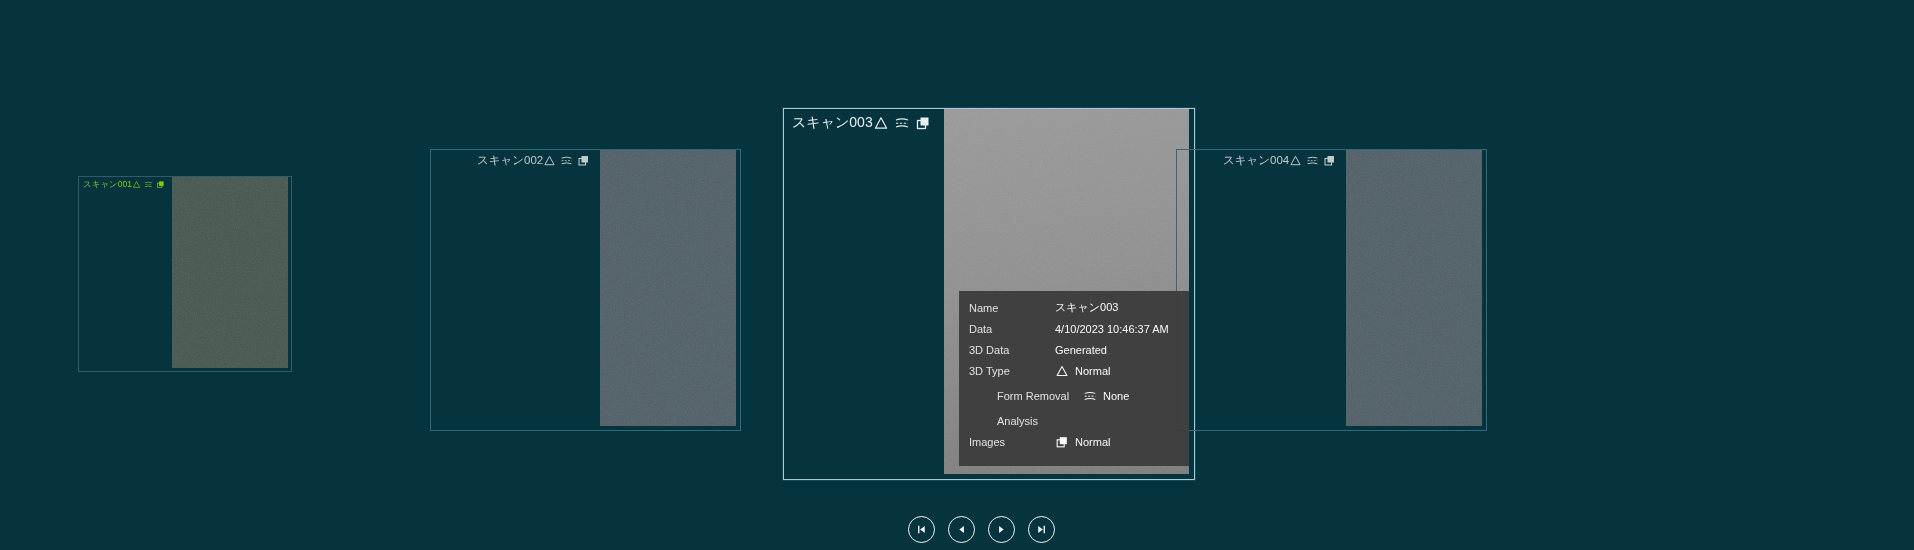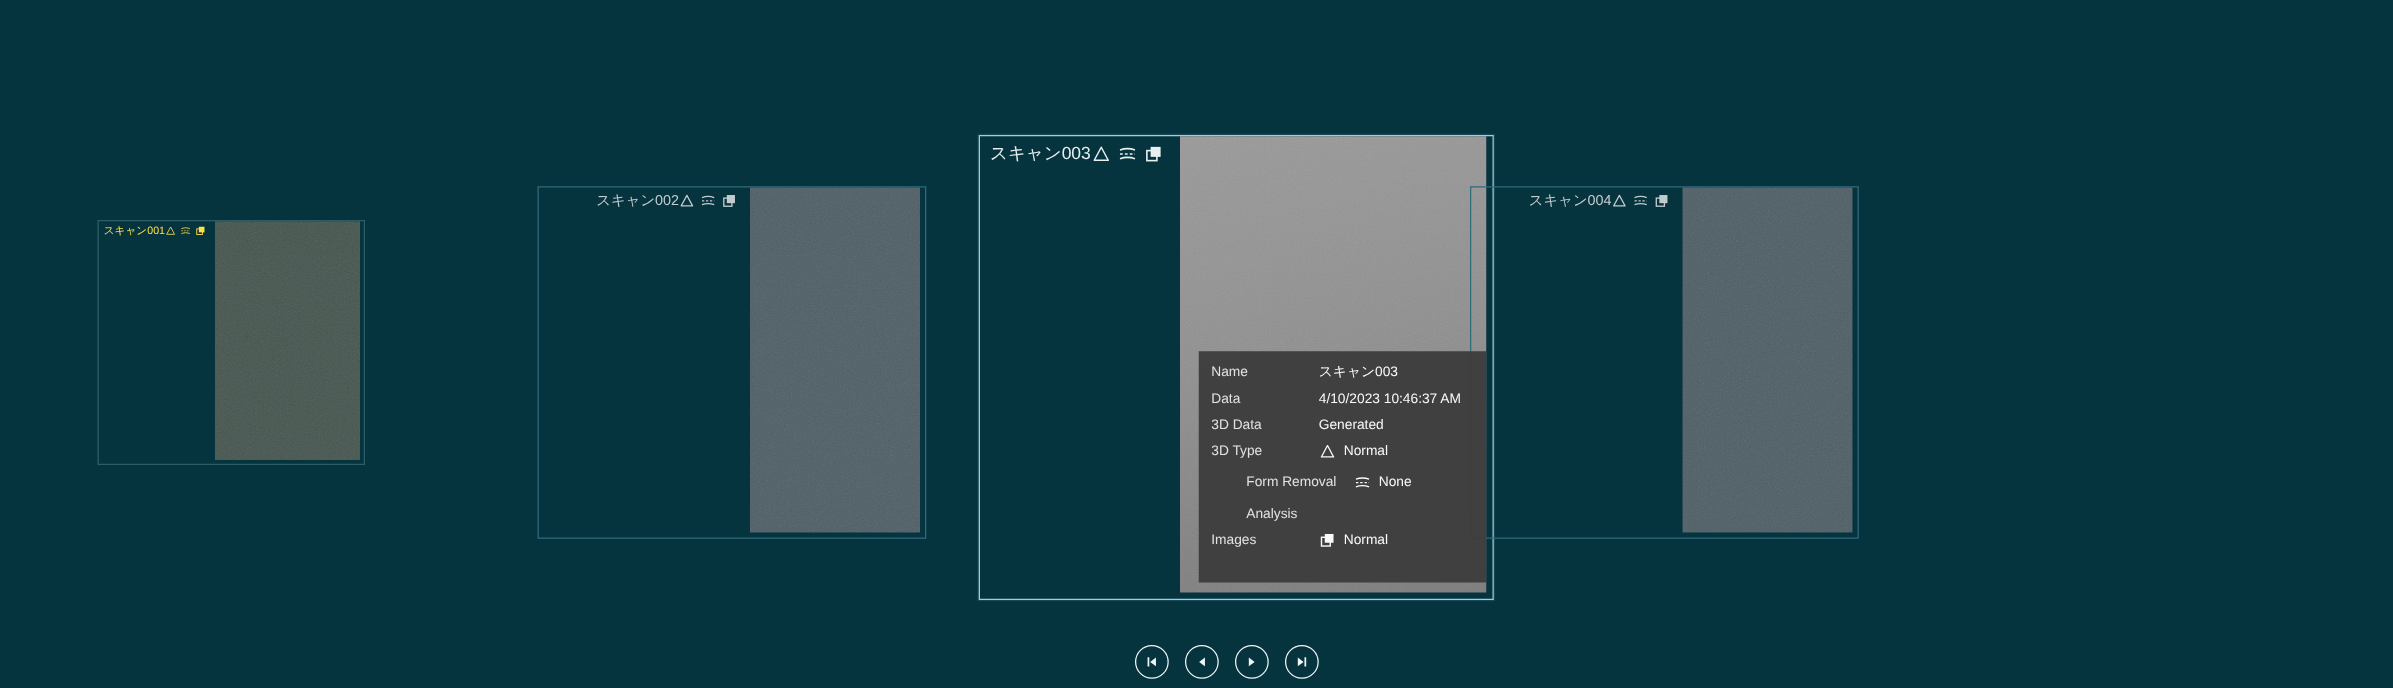--- a/index.html
+++ b/index.html
@@ -16,21 +16,21 @@
     position:absolute; display:flex; flex-direction:row;
     border:1px solid #2e6577; background:transparent;
   }
   .card .titlebar { display:flex; align-items:center; flex:none; }
   .card .title { white-space:nowrap; }
   .card .icons { margin-left:auto; display:flex; align-items:center; }
   .card .icn { display:flex; align-items:center; justify-content:center; }
   .card .image { position:relative; flex:1; overflow:hidden; }
   .noise { position:absolute; left:0; top:0; width:100%; height:100%; opacity:.15; pointer-events:none; }
 
-  .card1 { left:78px; top:176px; width:214px; height:196px; border-color:rgba(95,145,155,.45); color:#fde047; }
+  .card1 { left:78px; top:176px; width:214px; height:196px; border-color:rgba(95,145,155,.45); color:#84cc16; }
   .card1 .titlebar { height:15px; padding:0 4px; font-size:8.5px; }
   .card1 .icons { gap:3px; }
   .card1 .icn svg { width:9px; height:9px; }
   .card1 .image { margin:0 3px 3px; background:#46554f; }
 
   .card2, .card4 { top:149px; width:311px; height:282px; border-color:#2f6b7d; color:#c2ccce;padding-left:40px; }
   .card2 { left:430px; }
   .card4 { left:1176px; }
   .card2 .titlebar, .card4 .titlebar { height:21px; padding:0 6px; font-size:11.5px; }
   .card2 .icons, .card4 .icons { gap:4px; }
@@ -44,21 +44,21 @@
   }
   .card3 .titlebar { height:27px; padding:0 8px; font-size:14px; }
   .card3 .icons { gap:5px; }
   .card3 .icn svg { width:16px; height:16px; }
   .card3 .image { margin:0 5px 5px; background:linear-gradient(170deg,#9a9a9a 0%,#909090 45%,#7c7c7c 100%); }
 
   
   .info-panel {
     position:absolute; right:0; bottom:8px; width:230px;
     background:rgba(60,60,60,.95); color:#ededed;
-    padding:6px 0 24px; font-size:11px; z-index:2;
+    padding:6px 0 14px; font-size:11px; z-index:2;
   }
   .irow { display:flex; align-items:center; height:21px; padding:0 10px; }
   .irow.gap { margin-top:4px;margin-left:28px; }
   .ilabel { width:86px; flex:none; color:#e2e2e2; }
   .ival { display:flex; align-items:center; gap:6px; color:#fafafa; white-space:nowrap; }
   .ival .icn { display:flex; align-items:center; }
   .ival .icn svg { width:14px; height:14px; }
 
   
   .nav { position:absolute; left:908px; top:516px; display:flex; gap:13px; }

